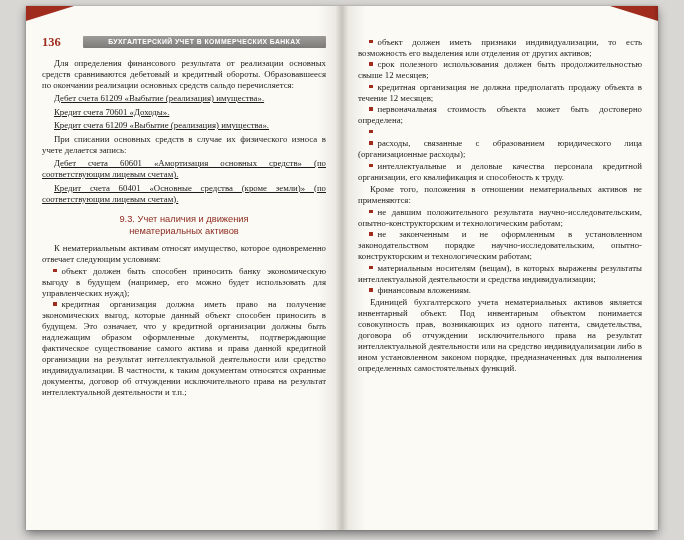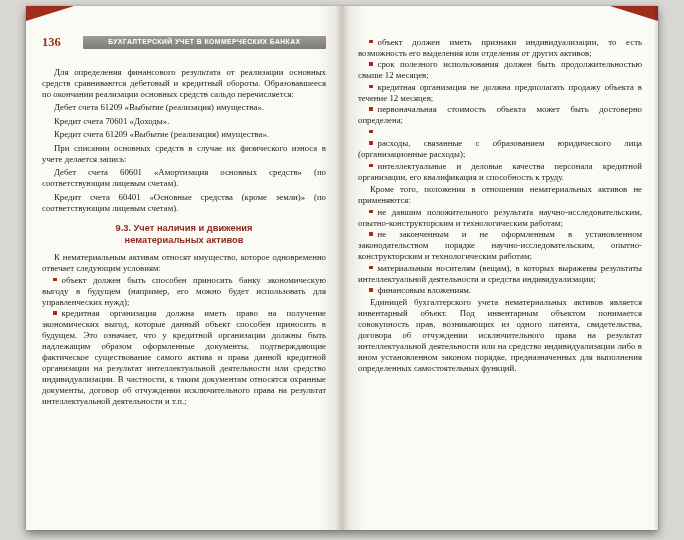--- a/index.html
+++ b/index.html
@@ -19,42 +19,42 @@
     position:absolute; left:26px; top:6px; width:632px; height:524px;
     background:#fbfaf5;
     box-shadow:0 4px 9px rgba(0,0,0,.45), 0 0 2px rgba(0,0,0,.25);
     display:flex;
   }
   .page{ width:50%; position:relative; padding:30px 16px 12px 16px; }
   .corner{ position:absolute; top:0; width:0; height:0; }
   .corner.left{ left:0; border-top:15px solid var(--accent); border-right:48px solid transparent; }
   .corner.right{ right:0; border-top:15px solid var(--accent); border-left:48px solid transparent; }
   .page-header{
-    display:flex; align-items:flex-end; gap:22px; margin-bottom:18px;
+    display:flex; align-items:flex-start; gap:22px; margin-bottom:9px;
     font-family:"Liberation Sans", sans-serif;
   }
   .page-num{
     font-family:"Liberation Serif", serif; font-weight:bold;
     font-size:12.5px; color:var(--accent); line-height:1;
   }
   .band{
     flex:1; background:linear-gradient(#9d9b98, var(--band) 55%, #7d7b78);
     color:#ffffff; font-weight:bold; font-size:6.8px; letter-spacing:.45px;
     text-align:center; padding:3px 4px 2.5px; border-radius:1px; line-height:1;
     white-space:nowrap; overflow:hidden;
   }
   .page-body{
     font-size:8.8px; line-height:11px; color:#1c1c1c; text-align:justify;
   }
   .blk{ margin:0; }
   .blk.p{ text-indent:12px; margin:1px 0; }
-  .blk.entry{ text-indent:12px; margin:2.5px 0; }
+  .blk.entry{ text-indent:12px; margin:2.5px 0;text-decoration:underline; }
   .blk.bullet{ text-indent:11px; margin:0.5px 0; }
   .blk.heading{
-    font-family:"Liberation Sans", sans-serif; font-weight:bold;
+    font-family:"Liberation Sans", sans-serif; font-weight:normal;
     color:var(--heading); text-align:center; text-indent:0;
     font-size:9.3px; line-height:12px; margin:8px auto 6px; max-width:200px;
   }
   .marker{
     display:inline-block; width:3.5px; height:3.5px; background:var(--accent);
     margin-right:5px; vertical-align:middle; position:relative; top:-1px;
   }
   .fold{
     position:absolute; left:50%; top:0; height:100%; width:48px;
     transform:translateX(-50%); pointer-events:none;

